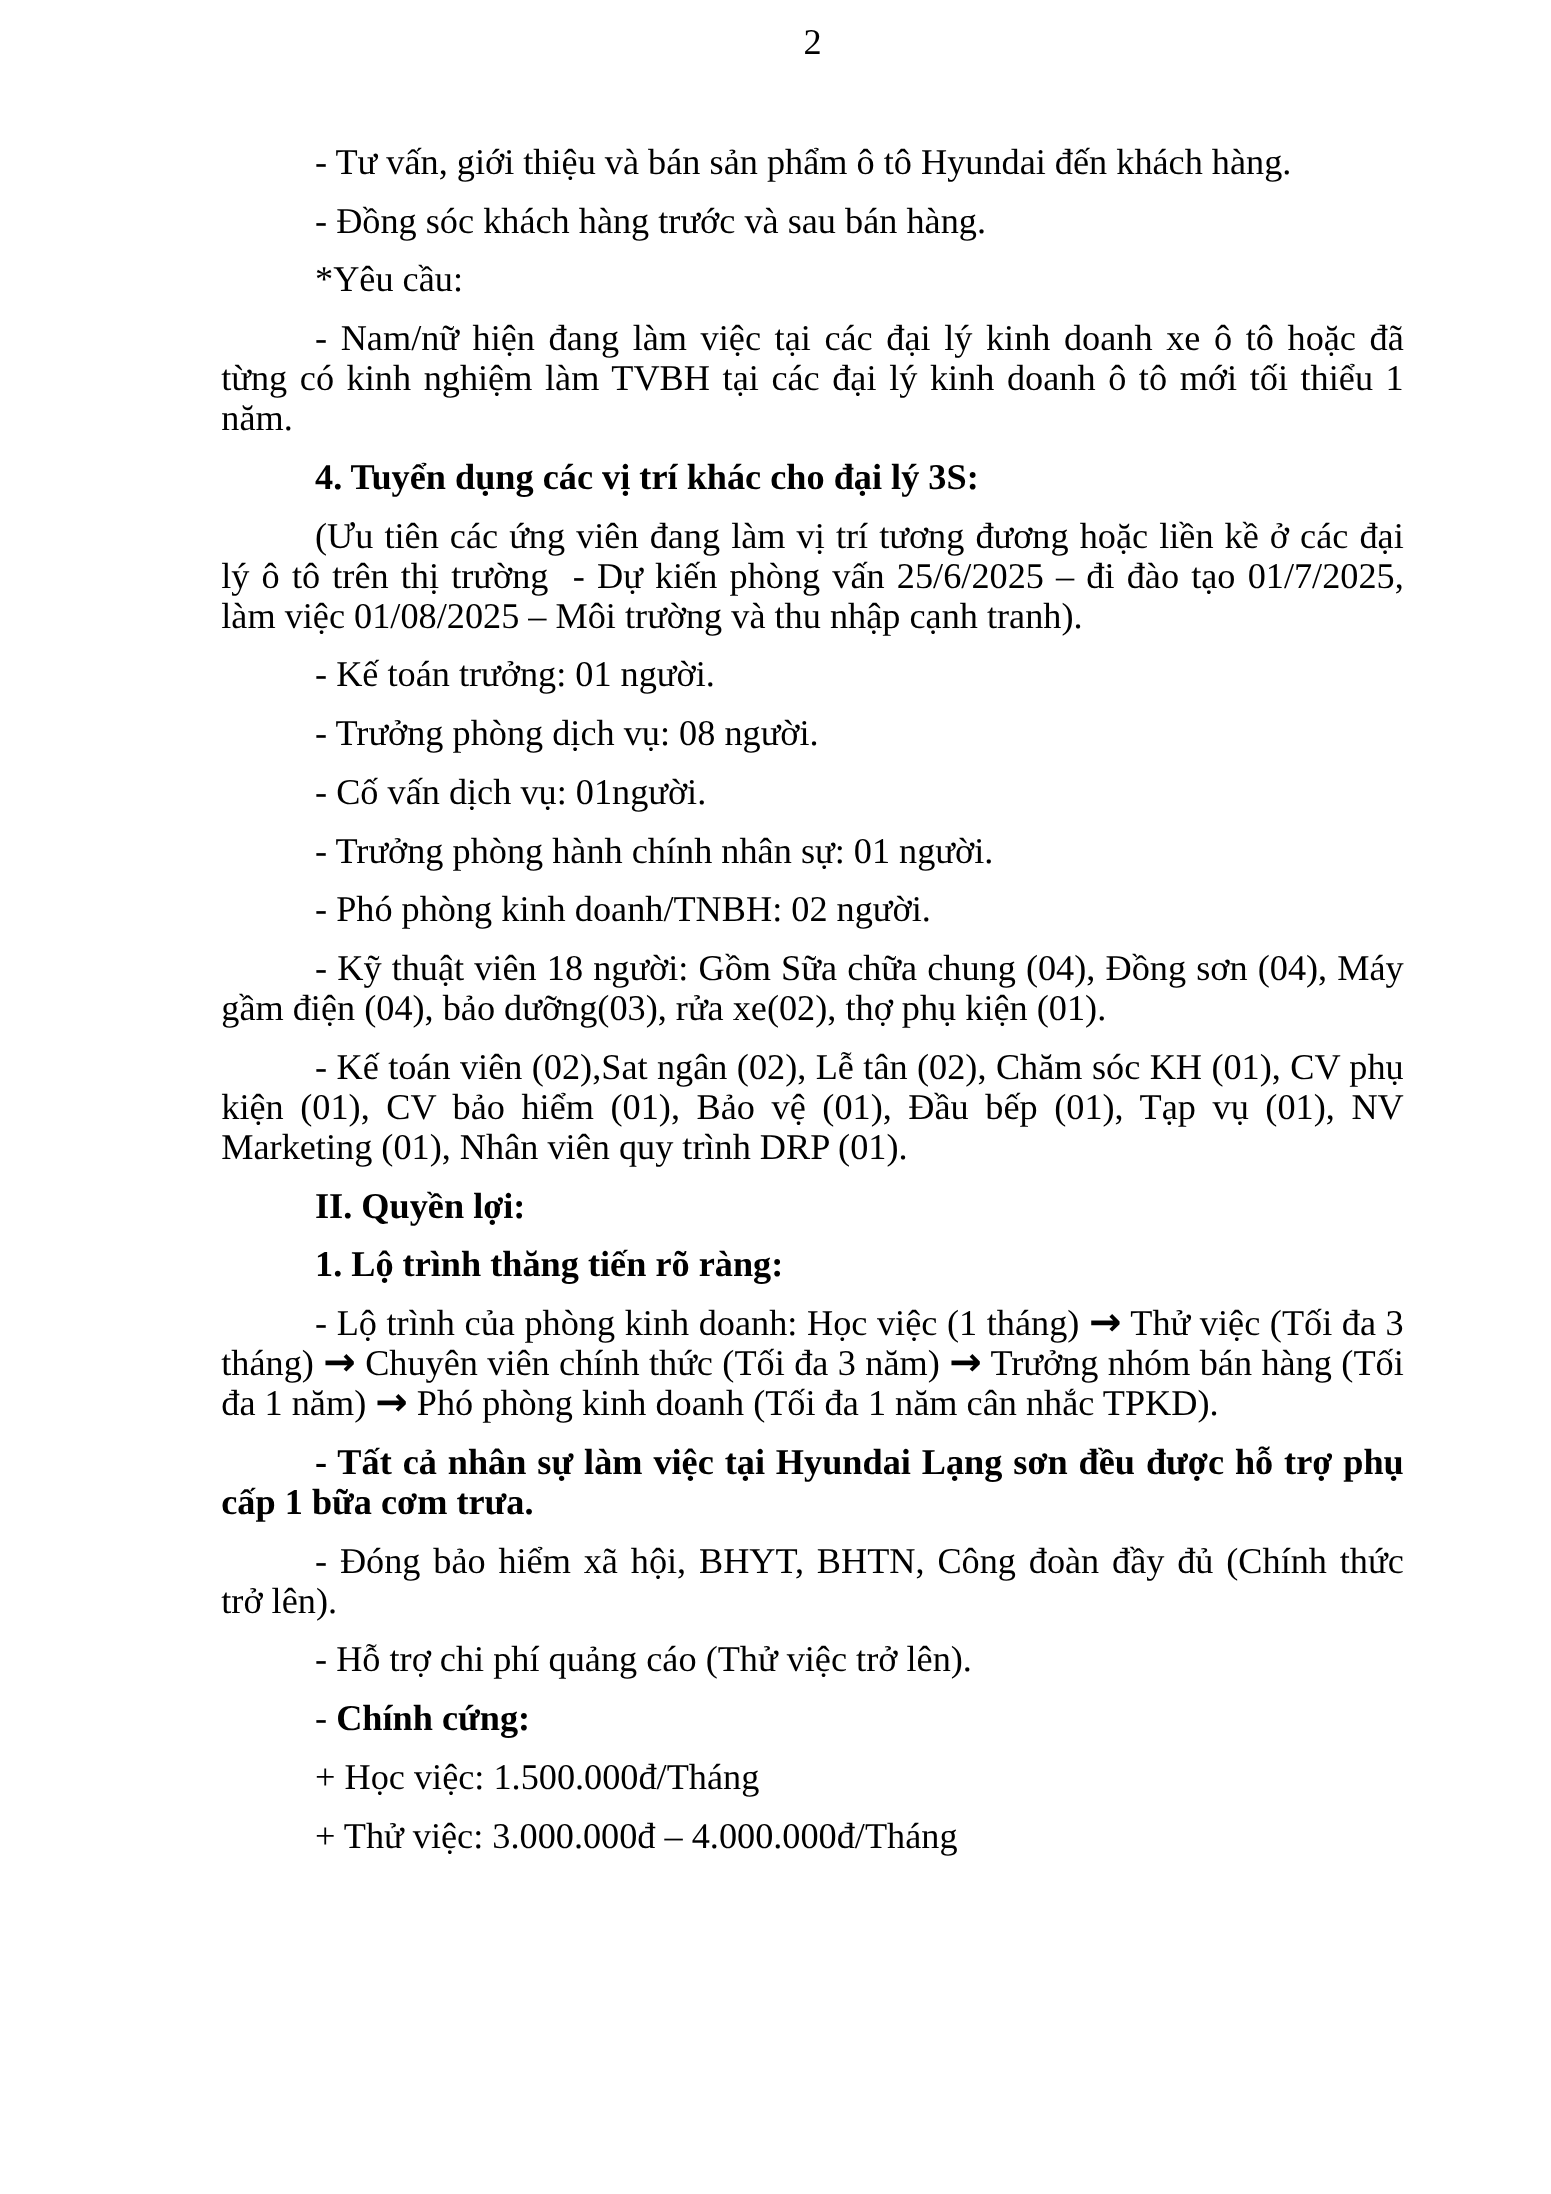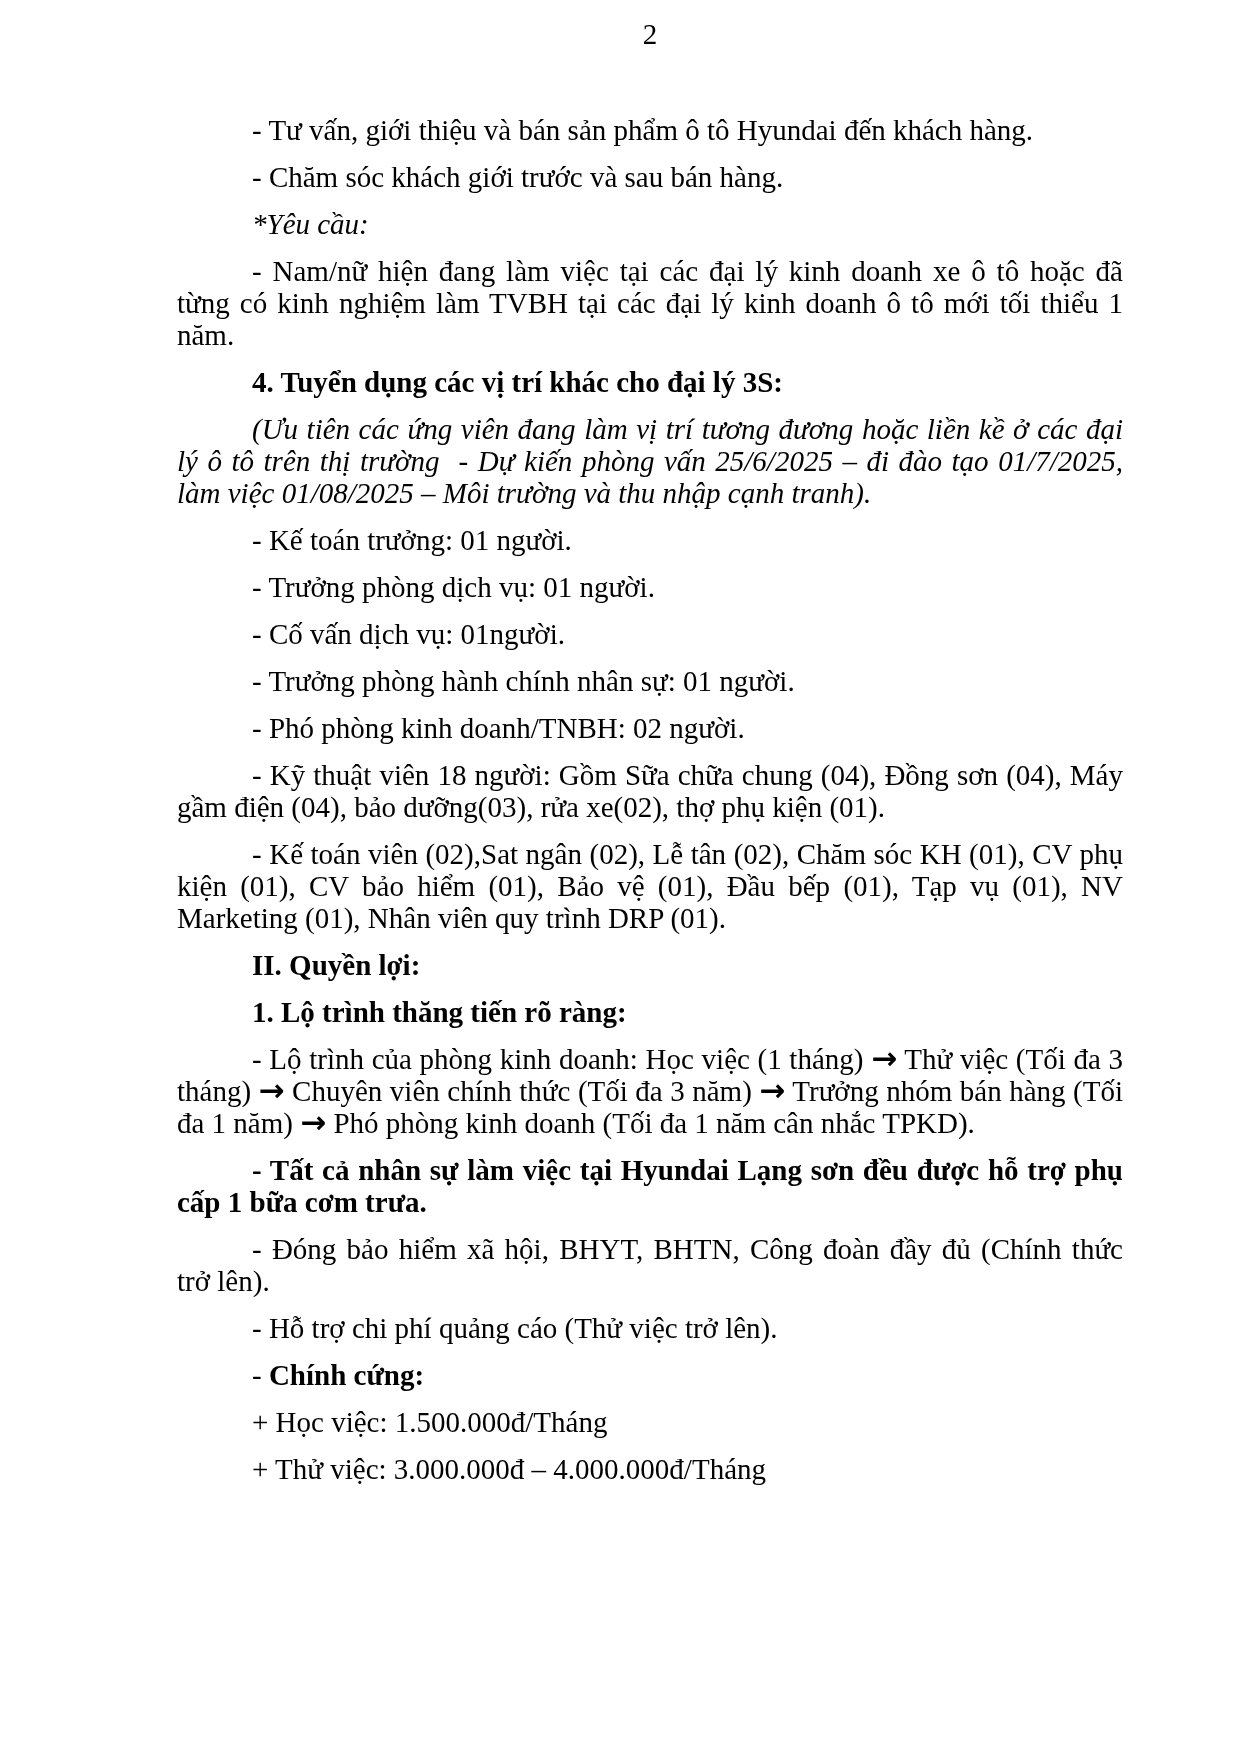--- a/index.html
+++ b/index.html
@@ -20,51 +20,51 @@
     line-height:32px;
     margin:0 0 64px 0;
   }
   p.para{
     margin:0 0 15px 0;
     line-height:32px;
     text-align:justify;
     text-indent:75px;
   }
   .bold{font-weight:bold;font-family:Liberation Serif, serif;}
-  .italic{font-style:italic;}
+  .italic{}
   .bold-underline{font-weight:bold;}
   .arrow{
     font-family:"DejaVu Sans",sans-serif;
     font-weight:bold;
     font-size:31px;
     line-height:1;
   }
 </style>
 </head>
 <body>
 
 <div class="page">
 
   <div class="page-number">2</div>
 
   <p class="para">- Tư vấn, giới thiệu và bán sản phẩm ô tô Hyundai đến khách hàng.</p>
 
-  <p class="para">- Chăm sóc khách giới trước và sau bán hàng.</p>
+  <p class="para">- Đồng sóc khách hàng trước và sau bán hàng.</p>
 
   <p class="para italic">*Yêu cầu:</p>
 
   <p class="para">- Nam/nữ hiện đang làm việc tại các đại lý kinh doanh xe ô tô hoặc đã từng có kinh nghiệm làm TVBH tại các đại lý kinh doanh ô tô mới tối thiểu 1 năm.</p>
 
   <p class="para bold">4. Tuyển dụng các vị trí khác cho đại lý 3S:</p>
 
   <p class="para italic">(Ưu tiên các ứng viên đang làm vị trí tương đương hoặc liền kề ở các đại lý ô tô trên thị trường &nbsp;- Dự kiến phòng vấn 25/6/2025 – đi đào tạo 01/7/2025, làm việc 01/08/2025 – Môi trường và thu nhập cạnh tranh).</p>
 
   <p class="para">- Kế toán trưởng: 01 người.</p>
 
-  <p class="para">- Trưởng phòng dịch vụ: 01 người.</p>
+  <p class="para">- Trưởng phòng dịch vụ: 08 người.</p>
 
   <p class="para">- Cố vấn dịch vụ: 01người.</p>
 
   <p class="para">- Trưởng phòng hành chính nhân sự: 01 người.</p>
 
   <p class="para">- Phó phòng kinh doanh/TNBH: 02 người.</p>
 
   <p class="para">- Kỹ thuật viên 18 người: Gồm Sữa chữa chung (04), Đồng sơn (04), Máy gầm điện (04), bảo dưỡng(03), rửa xe(02), thợ phụ kiện (01).</p>
 
   <p class="para">- Kế toán viên (02),Sat ngân (02), Lễ tân (02), Chăm sóc KH (01), CV phụ kiện (01), CV bảo hiểm (01), Bảo vệ (01), Đầu bếp (01), Tạp vụ (01), NV Marketing (01), Nhân viên quy trình DRP (01).</p>

